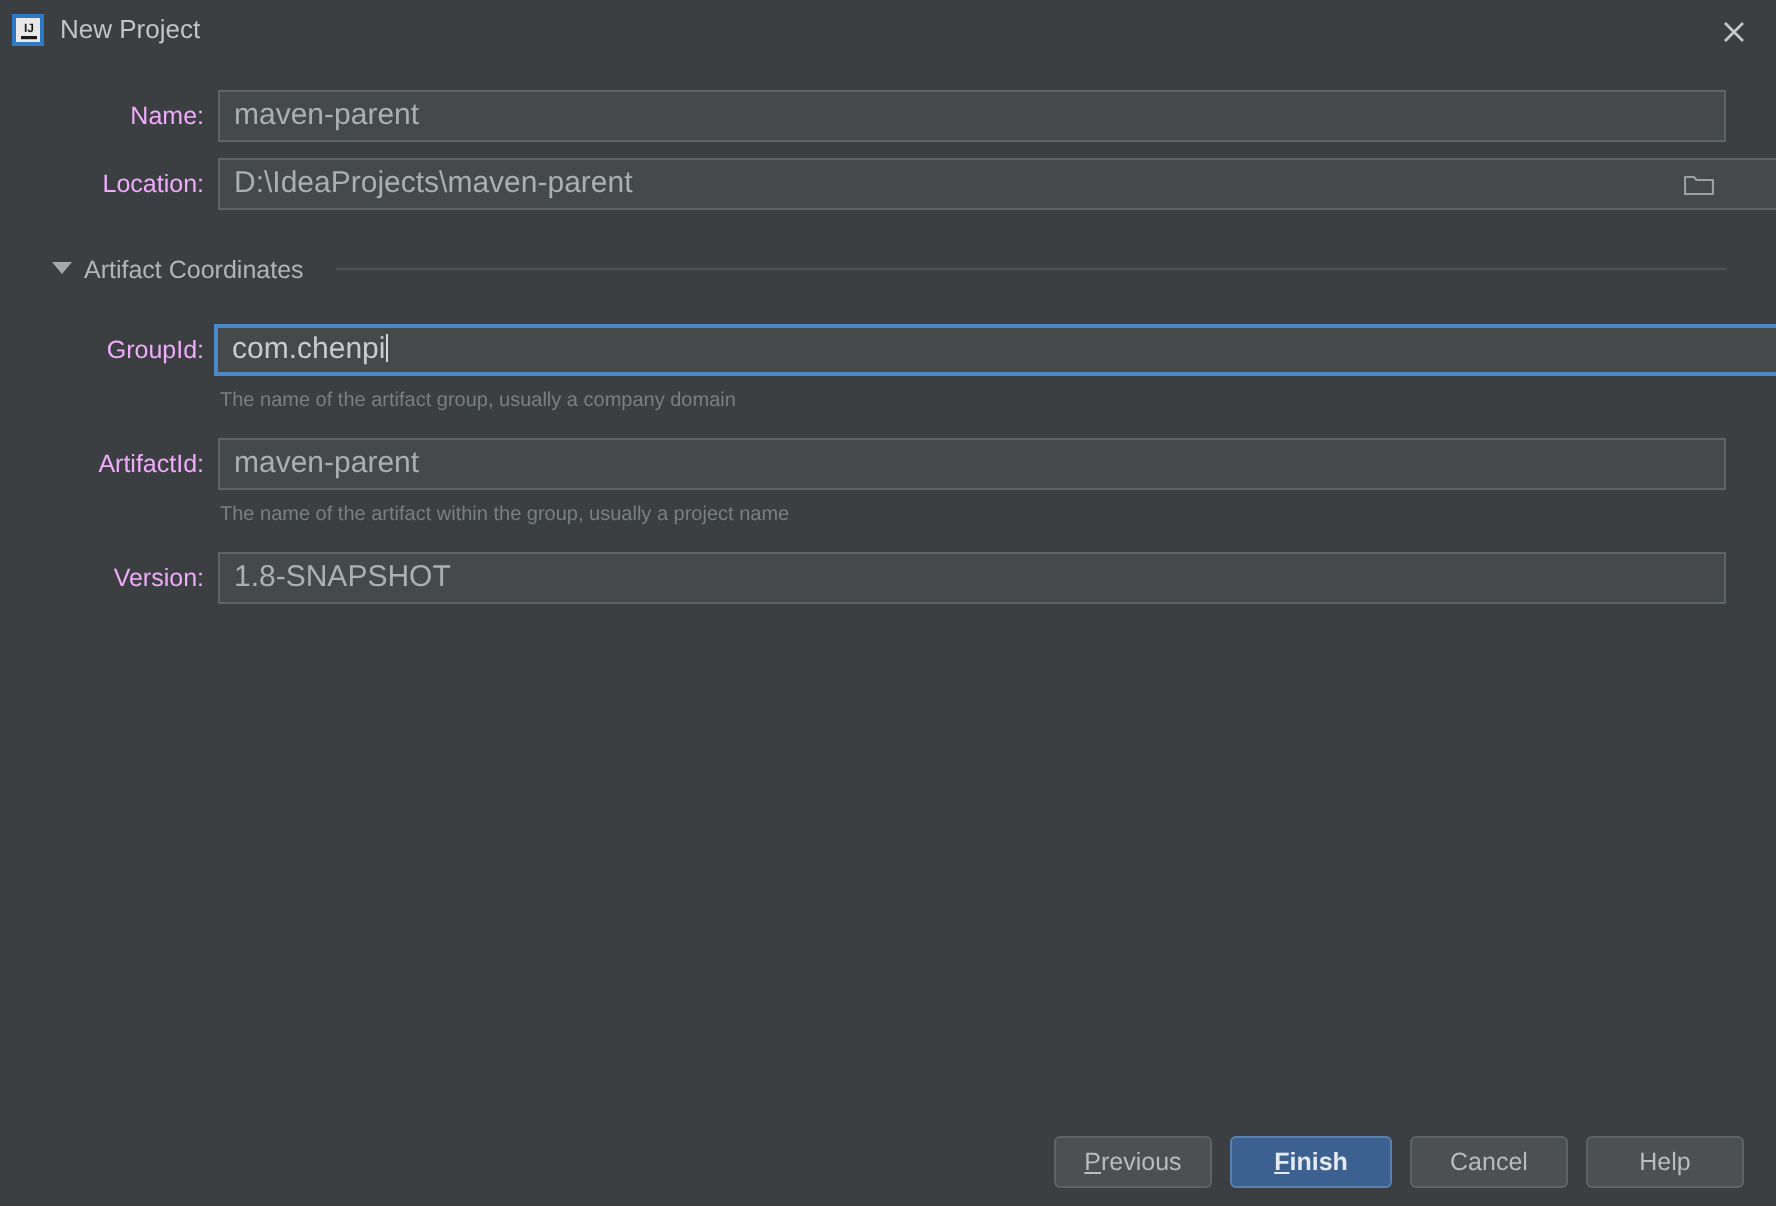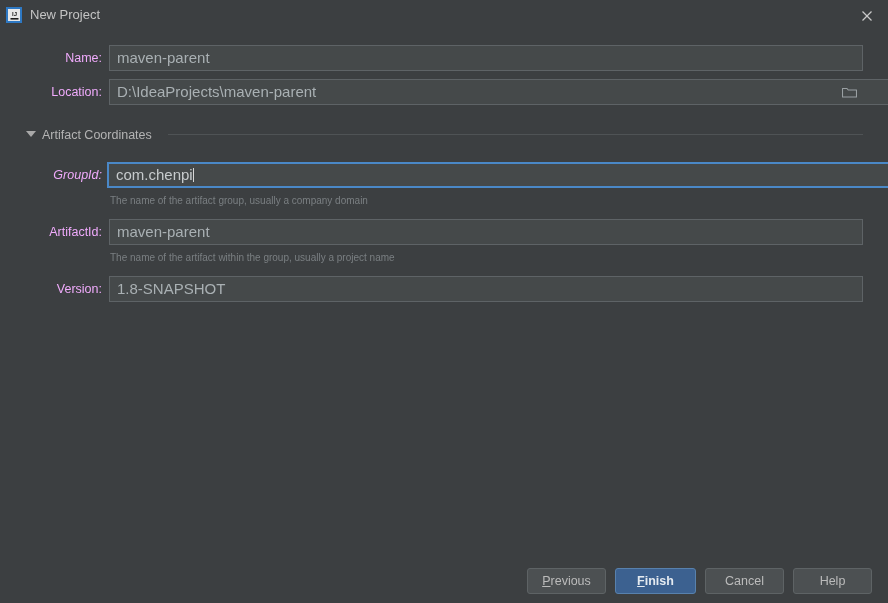--- a/index.html
+++ b/index.html
@@ -183,21 +183,21 @@
 <div class="browse-btn" style="left:836px; top:80px;">
   <svg width="15" height="13" viewBox="0 0 15 13">
     <path d="M0.5 2.5 L5 2.5 L6.2 4 L14.5 4 L14.5 11 L0.5 11 Z" fill="none" stroke="#9aa0a3" stroke-width="1.1" stroke-linejoin="round"></path>
   </svg>
 </div>
 
 <div class="section-arrow" style="left:26px; top:131px;"></div>
 <div class="section-title" style="left:42px; top:128px;">Artifact Coordinates</div>
 <div class="section-line" style="left:168px; top:134px; width:695px;"></div>
 
-<div class="label" style="left:23px; top:168px; width:79px;font-style:italic;">GroupId:</div>
+<div class="label" style="left:23px; top:168px; width:79px;">GroupId:</div>
 <div class="field focused" style="left:107px; top:162px; width:815px;"><span>com.chenpi</span><span class="caret"></span></div>
 <div class="hint" style="left:110px; top:195px;">The name of the artifact group, usually a company domain</div>
 
 <div class="label" style="left:23px; top:225px; width:79px;">ArtifactId:</div>
 <div class="field" style="left:109px; top:219px; width:754px;">maven-parent</div>
 <div class="hint" style="left:110px; top:252px;">The name of the artifact within the group, usually a project name</div>
 
 <div class="label" style="left:23px; top:282px; width:79px;">Version:</div>
 <div class="field" style="left:109px; top:276px; width:754px;">1.8-SNAPSHOT</div>
 

